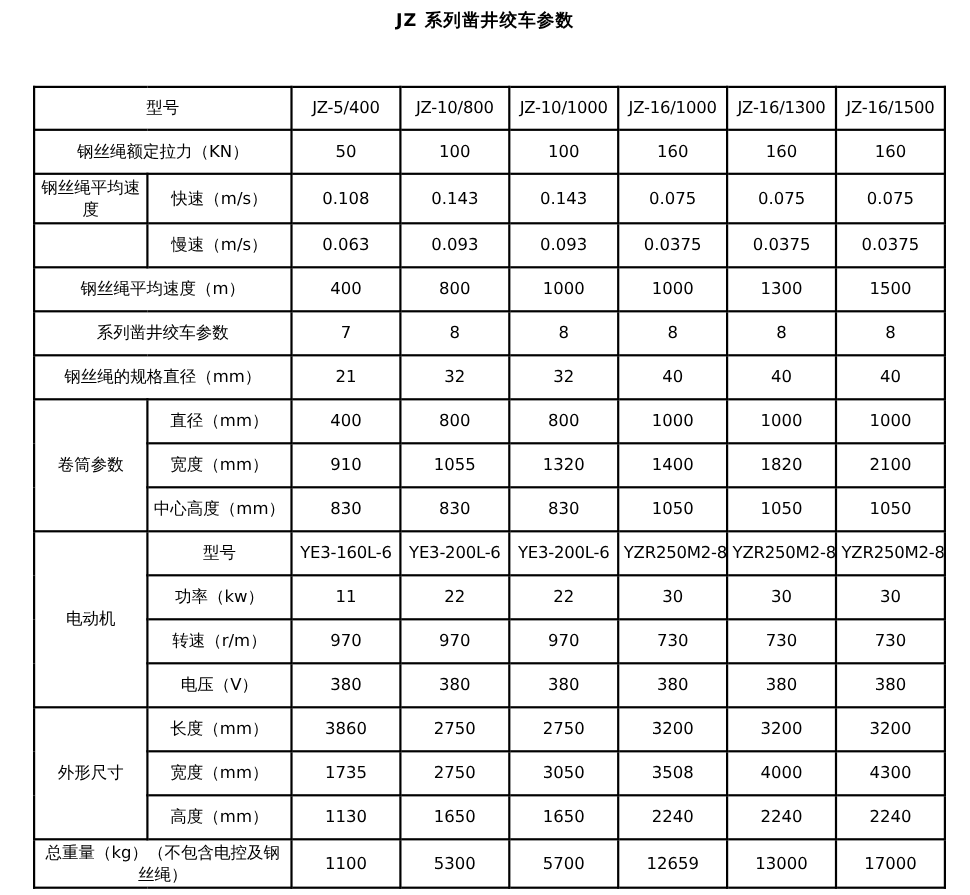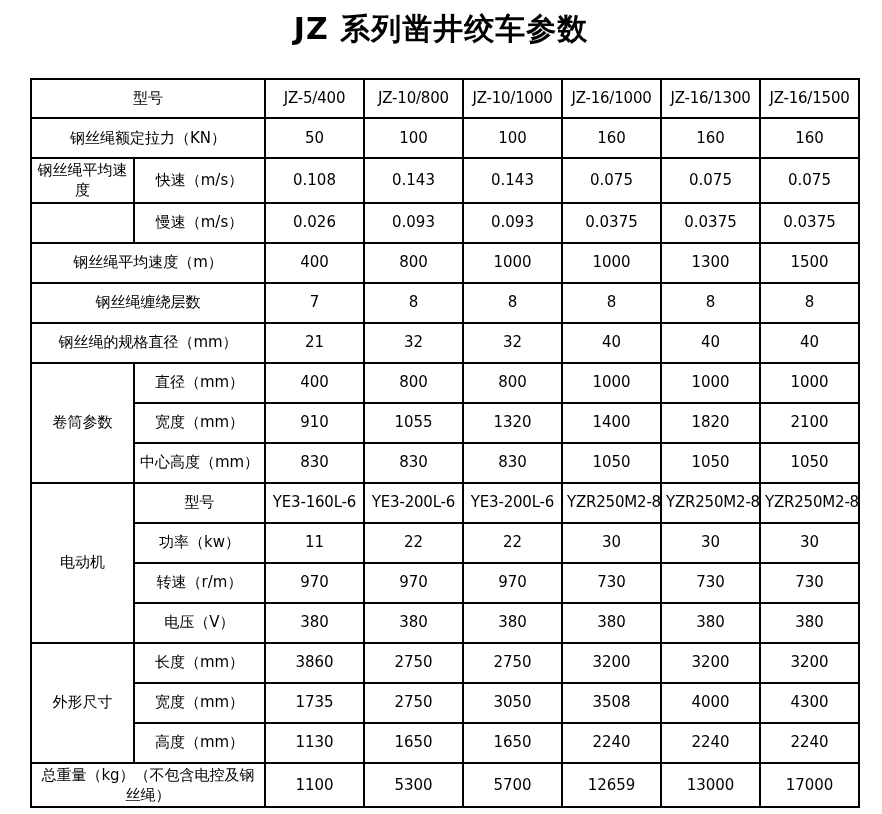--- a/index.html
+++ b/index.html
@@ -2,21 +2,21 @@
 <html><head>
 <meta charset="utf-8">
 <style>
   html,body{margin:0;padding:0;}
   body{
     width:882px;height:814px;position:relative;background:#ffffff;
     font-family:"DejaVu Sans","Liberation Sans",sans-serif;color:#000;
   }
   .title{
     position:absolute;top:9px;left:0;width:100%;margin:0;
-    text-align:center;font-size:30px;font-weight:bold;letter-spacing:1px;
+    text-align:center;font-size:16px;font-weight:bold;letter-spacing:1px;
   }
   table.spec{
     position:absolute;left:30px;top:78px;width:828px;
     border-collapse:collapse;table-layout:fixed;
   }
   table.spec td{
     border:2px solid #000;text-align:center;vertical-align:middle;
     font-size:15px;padding:1px 4px;line-height:1.35;overflow:hidden;
   }
   tr{height:40px;}
@@ -72,40 +72,40 @@
       <td>0.143</td>
       <td>0.143</td>
       <td>0.075</td>
       <td>0.075</td>
       <td>0.075</td>
     </tr>
 
     <tr>
       <td></td>
       <td>慢速（m/s）</td>
-      <td>0.026</td>
+      <td>0.063</td>
       <td>0.093</td>
       <td>0.093</td>
       <td>0.0375</td>
       <td>0.0375</td>
       <td>0.0375</td>
     </tr>
 
     <tr>
       <td colspan="2">钢丝绳平均速度（m）</td>
       <td>400</td>
       <td>800</td>
       <td>1000</td>
       <td>1000</td>
       <td>1300</td>
       <td>1500</td>
     </tr>
 
     <tr>
-      <td colspan="2">钢丝绳缠绕层数</td>
+      <td colspan="2">系列凿井绞车参数</td>
       <td>7</td>
       <td>8</td>
       <td>8</td>
       <td>8</td>
       <td>8</td>
       <td>8</td>
     </tr>
 
     <tr>
       <td colspan="2">钢丝绳的规格直径（mm）</td>

